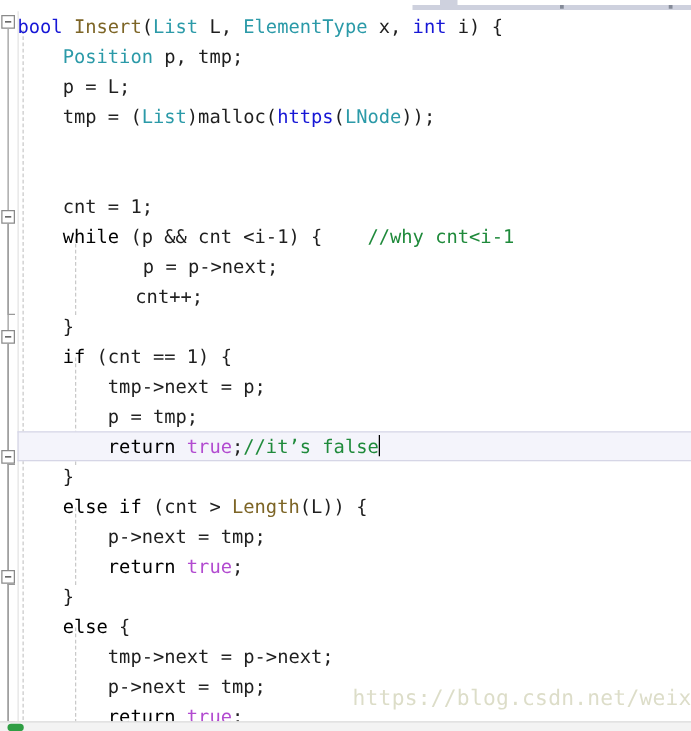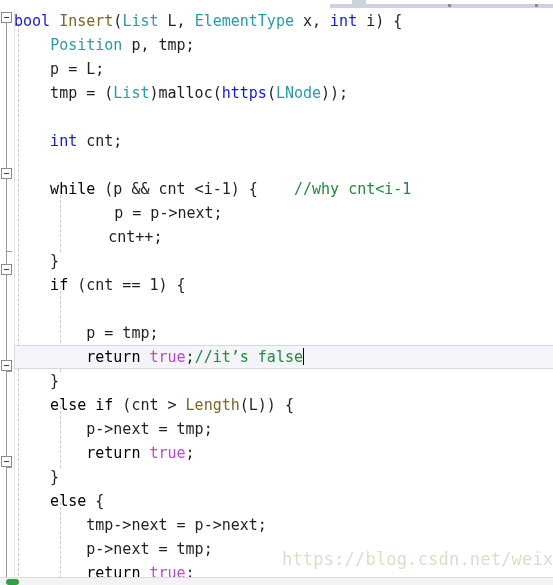--- a/index.html
+++ b/index.html
@@ -219,26 +219,27 @@
   <div class="code-surface" id="code-surface">
       <div class="indent-guide" style="left: 4px; top: 15px; height: 552px;"></div>
       <div class="indent-guide" style="left: 46px; top: 181px; height: 62px;"></div>
       <div class="indent-guide" style="left: 46px; top: 277px; height: 86px;"></div>
       <div class="indent-guide" style="left: 46px; top: 397px; height: 62px;"></div>
       <div class="indent-guide" style="left: 46px; top: 493px; height: 86px;"></div>
       <div class="line" style="top: 0px;"><span class="t-kw">bool</span><span class="t-plain"> </span><span class="t-fn">Insert</span><span class="t-punct">(</span><span class="t-type">List</span><span class="t-plain"> L, </span><span class="t-type">ElementType</span><span class="t-plain"> x, </span><span class="t-kw">int</span><span class="t-plain"> i</span><span class="t-punct">) {</span></div>
       <div class="line" style="top: 24px;"><span class="t-plain">    </span><span class="t-type">Position</span><span class="t-plain"> p, tmp;</span></div>
       <div class="line" style="top: 48px;"><span class="t-plain">    p = L;</span></div>
       <div class="line" style="top: 72px;"><span class="t-plain">    tmp = (</span><span class="t-type">List</span><span class="t-plain">)malloc(</span><span class="t-kw">https</span><span class="t-plain">(</span><span class="t-type">LNode</span><span class="t-plain">));</span></div>
-      <div class="line" style="top: 120px;"><span class="t-kw">    int</span><span class="t-plain"> cnt;</span></div>
+      <div class="line" style="top: 144px;"><span class="t-plain">    cnt = 1;</span></div>
       <div class="line" style="top: 168px;"><span class="t-ctrl">    while</span><span class="t-plain"> (p &amp;&amp; cnt &lt;i-1) {    </span><span class="t-cmt">//why cnt&lt;i-1</span></div>
       <div class="line" style="top: 192px; padding-left: 28px;"><span class="t-plain">        p = p-&gt;next;</span></div>
       <div class="line" style="top: 216px; margin-left: 22px;"><span class="t-plain">        cnt++;</span></div>
       <div class="line" style="top: 240px;"><span class="t-plain">    }</span></div>
       <div class="line" style="top: 264px;"><span class="t-ctrl">    if</span><span class="t-plain"> (cnt == 1) {</span></div>
+      <div class="line" style="top: 288px;"><span class="t-plain">        tmp-&gt;next = p;</span></div>
       <div class="line" style="top: 312px;"><span class="t-plain">        p = tmp;</span></div>
       <div class="current-line" style="top: 336px;"></div>
       <div class="current-line-cap" style="top: 336px;"></div>
       <div class="line" style="top: 336px;"><span class="t-ctrl">        return</span><span class="t-plain"> </span><span class="t-lit">true</span><span class="t-plain">;</span><span class="t-cmt">//it’s false</span><span class="caret"></span></div>
       <div class="line" style="top: 360px;"><span class="t-plain">    }</span></div>
       <div class="line" style="top: 384px;"><span class="t-ctrl">    else if</span><span class="t-plain"> (cnt &gt; </span><span class="t-fn">Length</span><span class="t-plain">(L)) {</span></div>
       <div class="line" style="top: 408px;"><span class="t-plain">        p-&gt;next = tmp;</span></div>
       <div class="line" style="top: 432px;"><span class="t-ctrl">        return</span><span class="t-plain"> </span><span class="t-lit">true</span><span class="t-plain">;</span></div>
       <div class="line" style="top: 456px;"><span class="t-plain">    }</span></div>
       <div class="line" style="top: 480px;"><span class="t-ctrl">    else</span><span class="t-plain"> {</span></div>

